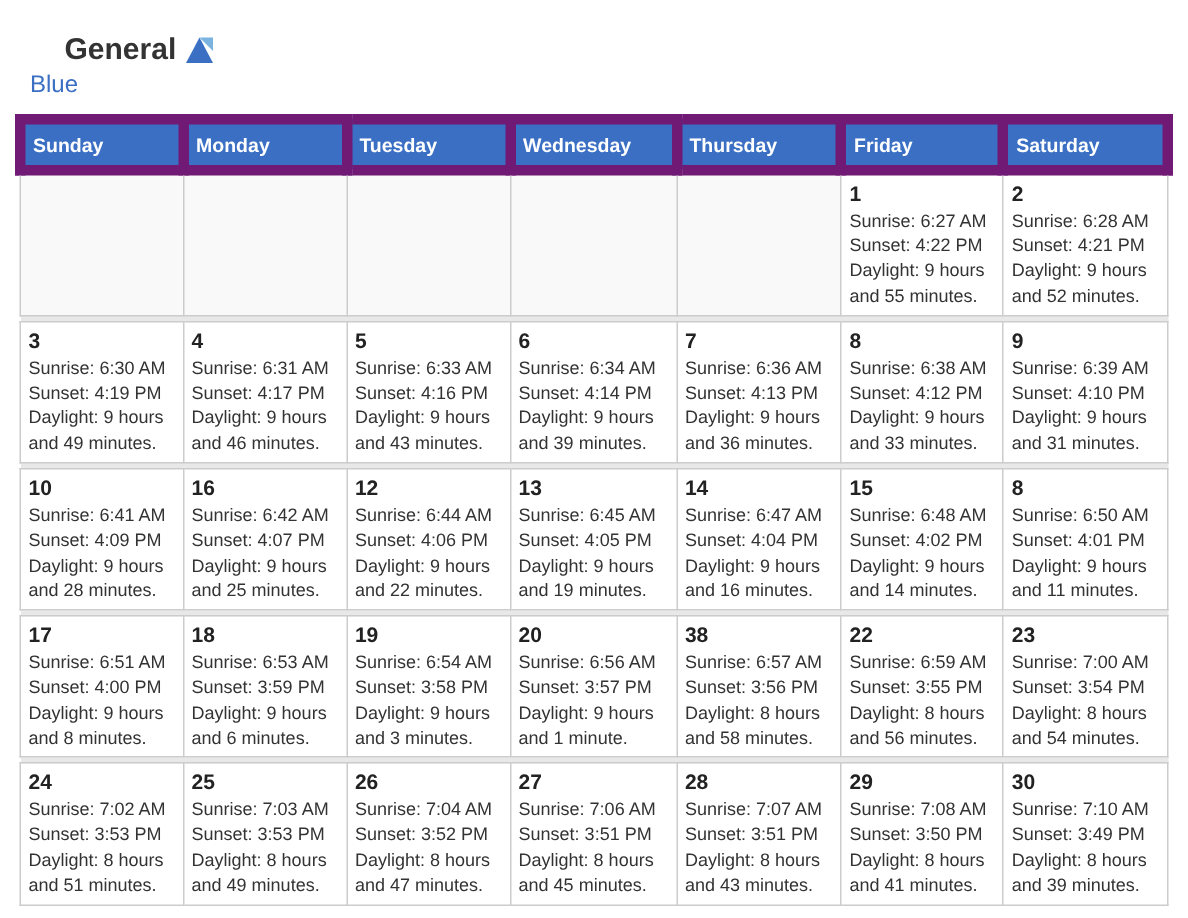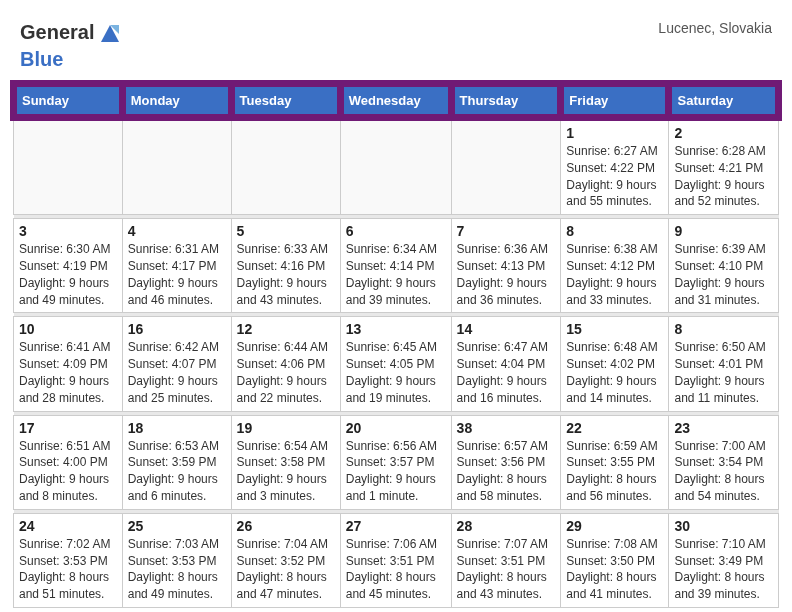--- a/index.html
+++ b/index.html
@@ -71,33 +71,32 @@
       color: #333;
       line-height: 1.4;
     }
   </style>
 </head>
 <body>
 
 <div class="header">
   <div class="logo">
     <div>
-      <div style="display:flex;align-items:center;">
+      <div style="display:flex;align-items:center;margin-left:23px;">
         <div style="font-size:20px;font-weight:bold;color:#333;line-height:1.1;">
           <span style="color:#333;">General</span><svg width="28" height="28" viewBox="0 0 28 28" style="vertical-align:middle;margin-left:2px;">
               <polygon points="5,22 14,5 23,22" fill="#3a6fc4"></polygon>
               <polygon points="14,5 23,5 23,14" fill="#7ab3e0"></polygon>
             </svg>
         </div>
       </div>
-      <div style="font-size:20px;font-weight:bold;color:#3a6fc4;line-height:1.1;">Blue</div>
+      <div style="font-size:16px;font-weight:normal;color:#3a6fc4;line-height:1.1;">Blue</div>
     </div>
   </div>
   <div class="title-block">
-    <div class="location">Lucenec, Slovakia</div>
   </div>
 </div>
 
 <table class="calendar">
   <thead>
     <tr id="header-row">
         <th>Sunday</th>
         <th>Monday</th>
         <th>Tuesday</th>
         <th>Wednesday</th>

